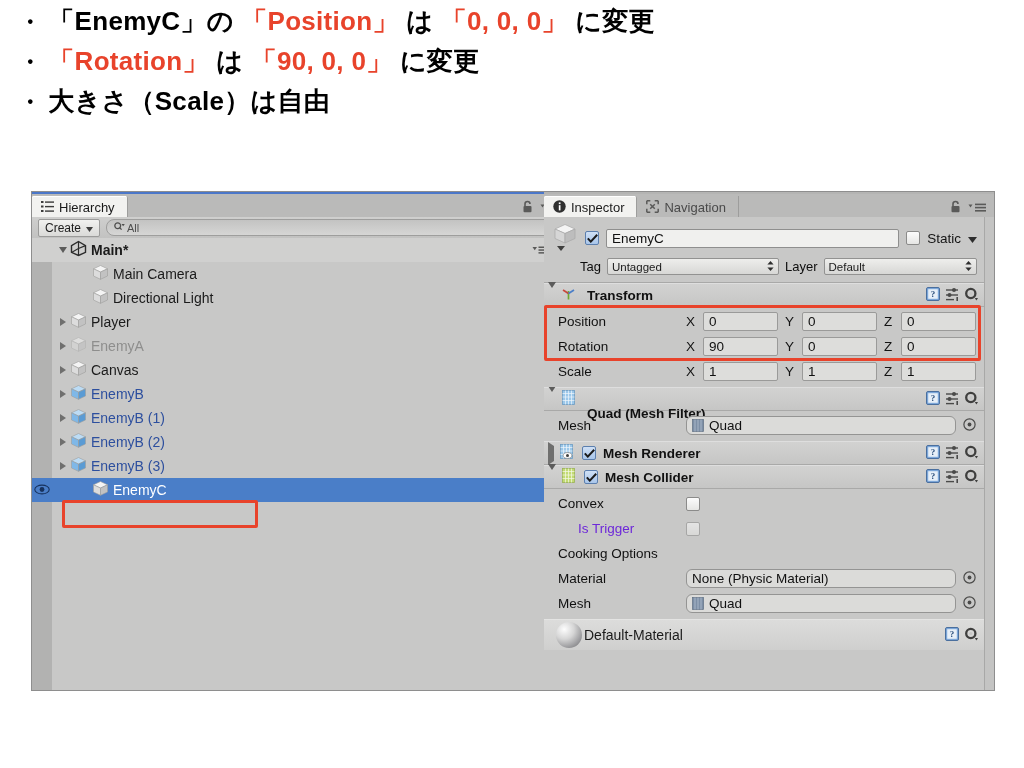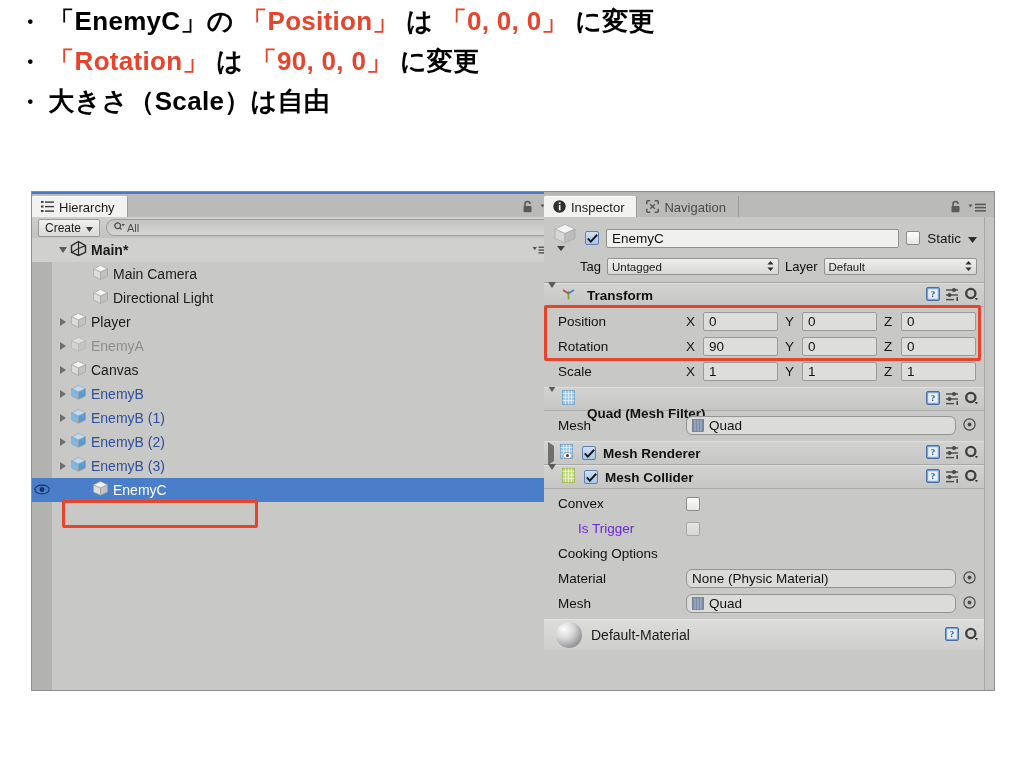--- a/index.html
+++ b/index.html
@@ -172,21 +172,21 @@
 
   .obj-field{
     flex:1;height:19px;background:#dbdbd9;border:1px solid #949493;
     border-radius:6px;display:flex;align-items:center;gap:5px;padding:0 5px;
     font-size:13.5px;color:#111;box-sizing:border-box;
   }
   .obj-sel{margin-left:7px;flex:0 0 auto;}
   .mini-mesh{width:12px;height:13px;flex:0 0 auto;}
 
   .mat-row{
-    height:30px;display:flex;align-items:center;gap:9px;padding:0 6px 0 12px;
+    height:30px;display:flex;align-items:center;gap:2px;padding:0 6px 0 12px;
     background:linear-gradient(#dcdcdb,#cfcfce);
     border-top:1px solid #e4e4e3;
     font-size:14px;color:#1a1a1a;
   }
   .mat-sphere{
     width:26px;height:26px;border-radius:50%;flex:0 0 auto;
     background:radial-gradient(circle at 32% 28%,#fdfdfd 0%,#d6d6d6 38%,#8f8f92 78%,#6d6d72 100%);
   }
 </style>
 </head>

